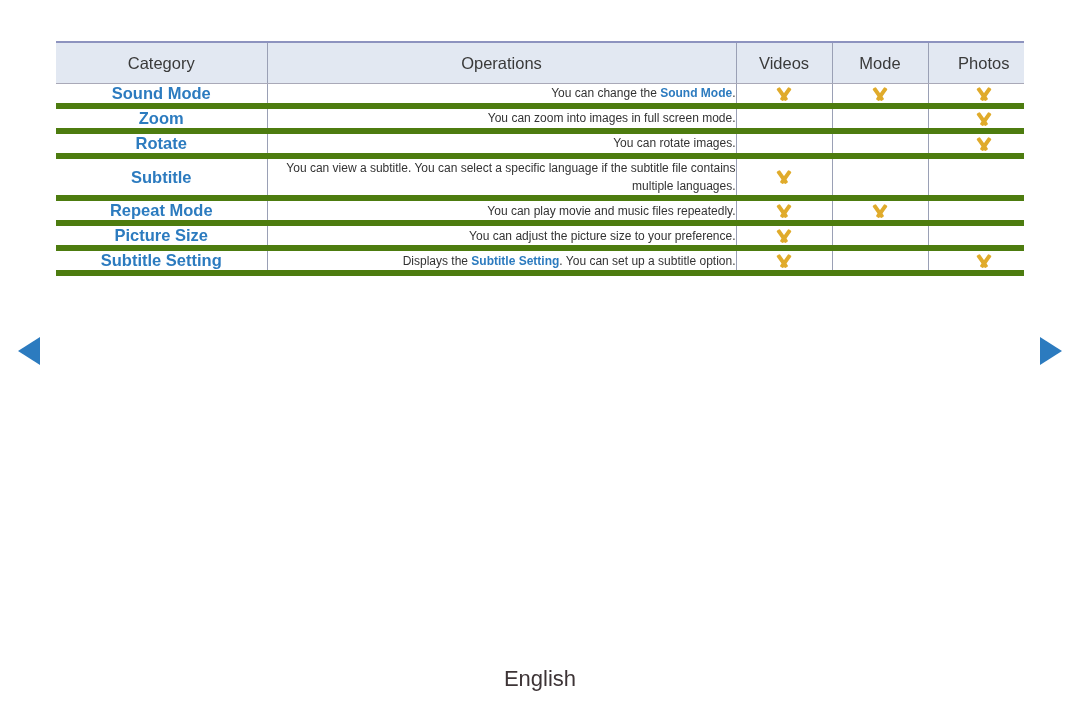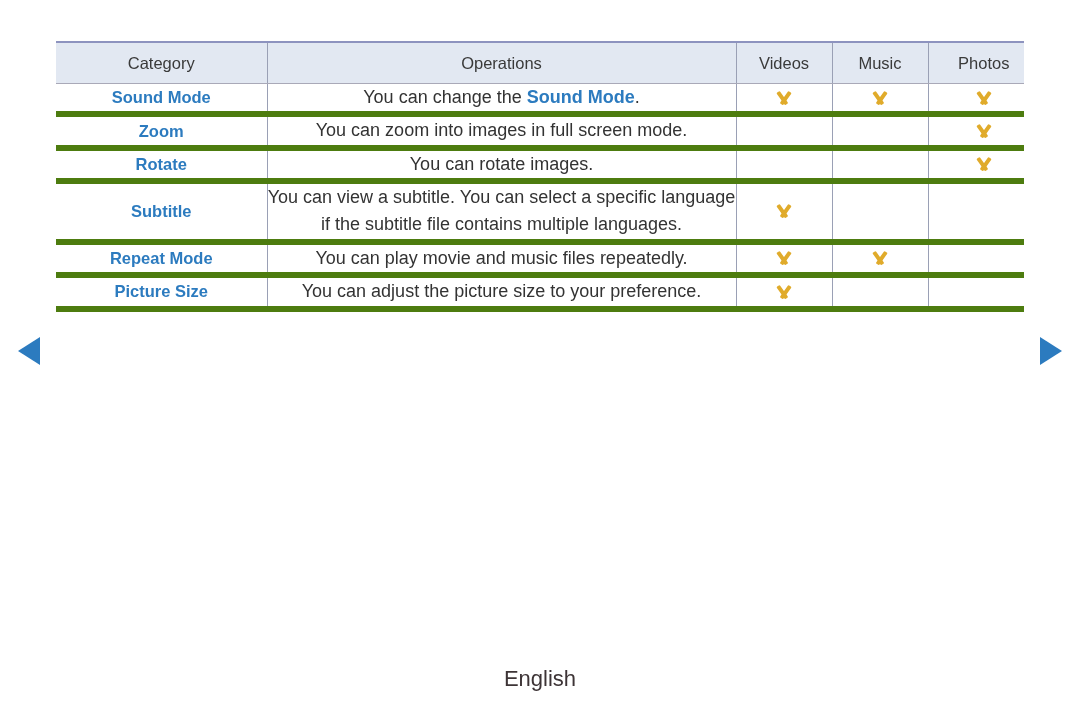--- a/index.html
+++ b/index.html
@@ -81,22 +81,22 @@
   .col-check    { width: 96px; }
 
   td.cat {
     text-align: center;
     color: #2c7bbf;
     font-weight: bold;
     font-size: 16.5px;
     padding: 6px 4px;
   }
   td.ops {
-    text-align: center;
-    font-size: 18px;
+    text-align: right;
+    font-size: 12px;
     color: #333333;
     padding: 13px 18px 13px 20px;
     line-height: 1.52;
   }
   td.ops b {
     color: #2c7bbf;
     font-weight: bold;
   }
   td.chk {
     text-align: center;
@@ -156,21 +156,21 @@
       <col class="col-ops">
       <col class="col-check">
       <col class="col-check">
       <col class="col-check">
     </colgroup>
     <thead>
       <tr>
         <th>Category</th>
         <th>Operations</th>
         <th>Videos</th>
-        <th>Music</th>
+        <th>Mode</th>
         <th>Photos</th>
       </tr>
     </thead>
     <tbody id="table-body">
         <tr>
           <td class="cat">Sound Mode</td>
           <td class="ops"><span>You can change the </span><b>Sound Mode</b><span>.</span></td>
           <td class="chk"><span class="chev"></span></td>
           <td class="chk"><span class="chev"></span></td>
           <td class="chk"><span class="chev"></span></td>
@@ -203,17 +203,24 @@
           <td class="chk"><span class="chev"></span></td>
           <td class="chk"></td>
         </tr>
         <tr>
           <td class="cat">Picture Size</td>
           <td class="ops"><span>You can adjust the picture size to your preference.</span></td>
           <td class="chk"><span class="chev"></span></td>
           <td class="chk"></td>
           <td class="chk"></td>
         </tr>
+        <tr>
+          <td class="cat">Subtitle Setting</td>
+          <td class="ops"><span>Displays the </span><b>Subtitle Setting</b><span>. You can set up a subtitle option.</span></td>
+          <td class="chk"><span class="chev"></span></td>
+          <td class="chk"></td>
+          <td class="chk"><span class="chev"></span></td>
+        </tr>
       </tbody>
   </table>
 </div>
 
 <div class="footer-lang">English</div>
 
 </body></html>

